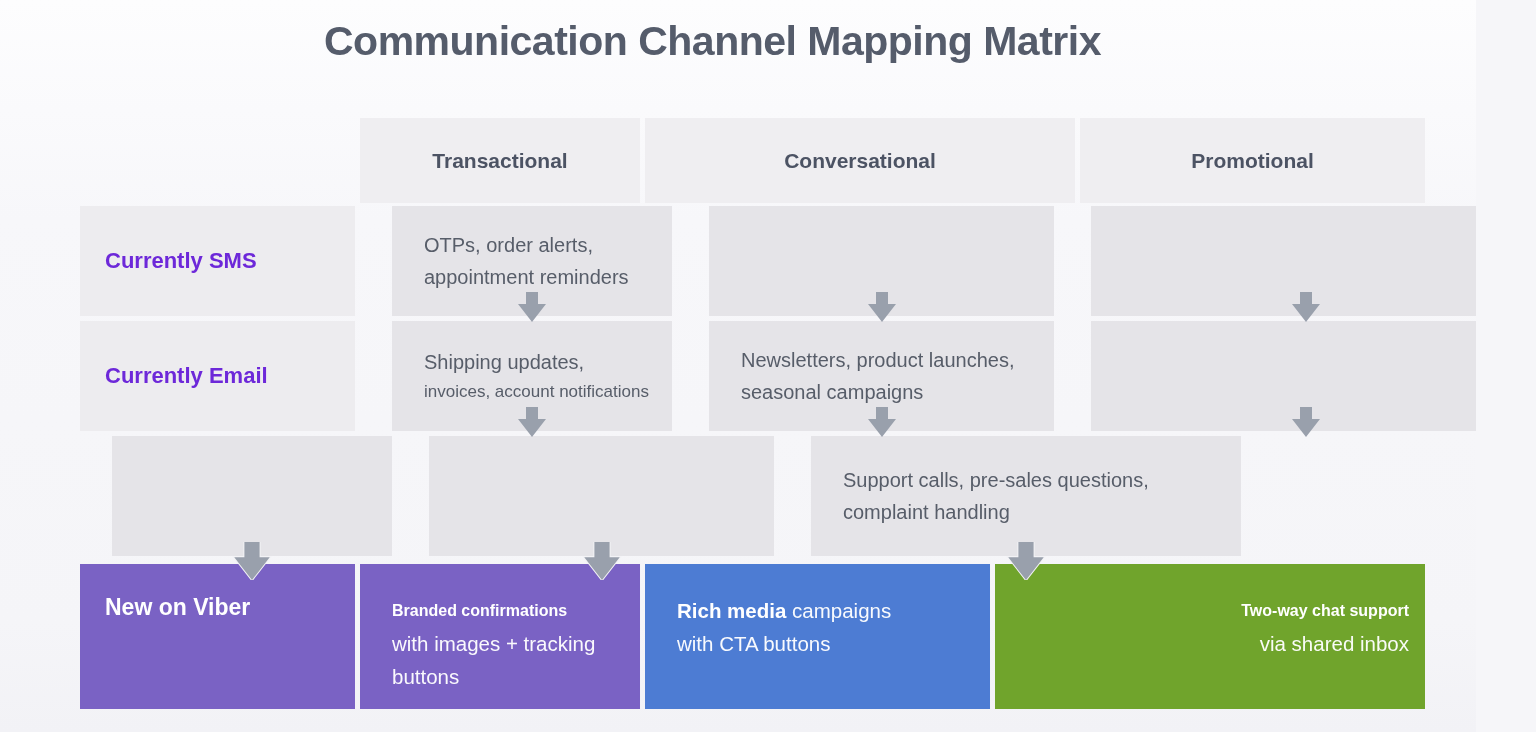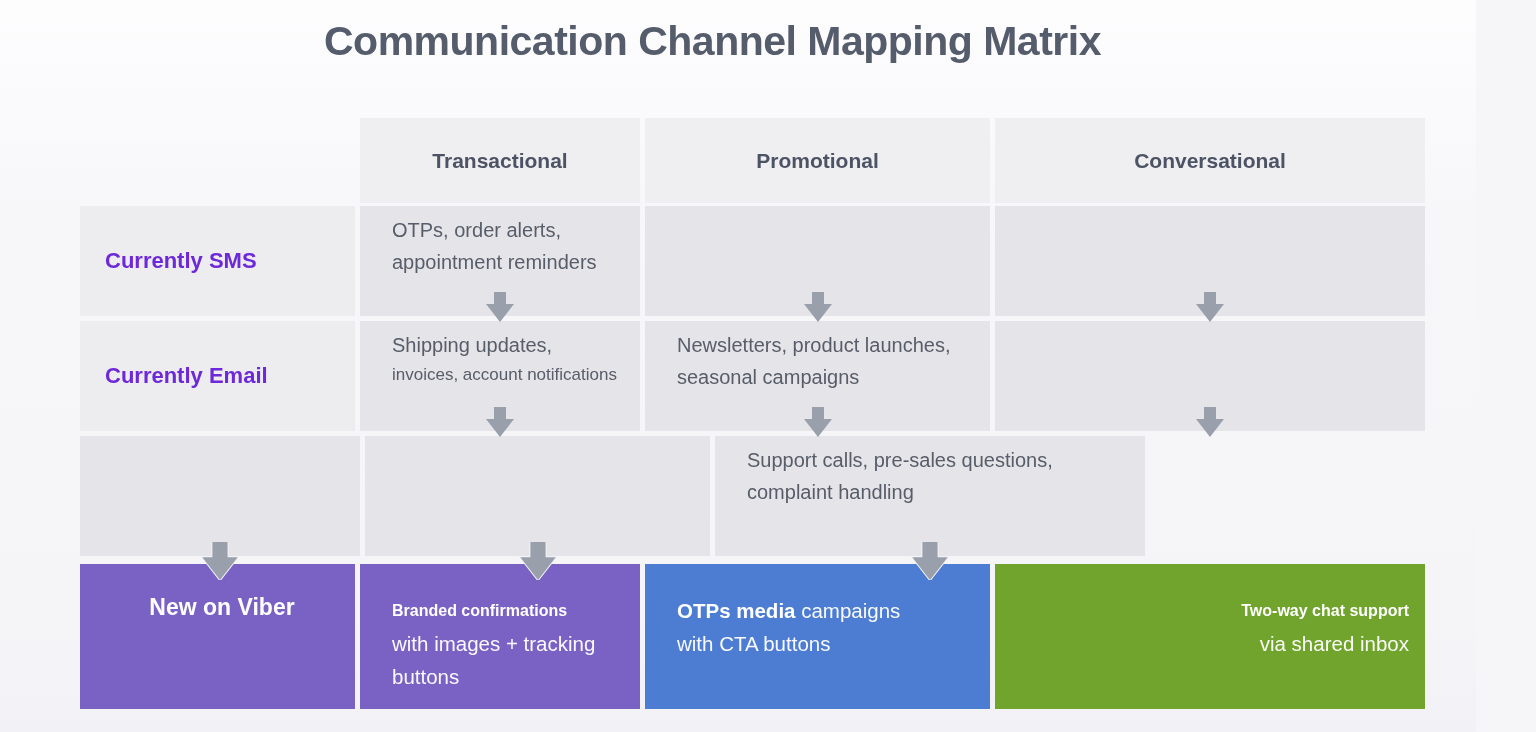--- a/index.html
+++ b/index.html
@@ -63,21 +63,23 @@
     font-size: 22px;
     font-weight: 700;
     color: #6d28d9;
   }
   .cell {
     background: #e5e4e8;
     position: relative;
     box-sizing: border-box;
     display: flex;
     flex-direction: column;
+    justify-content: center;
     padding: 8px 16px 8px 32px;
+    margin-left: 32px;
   }
   .cell-text {
     font-size: 20px;
     line-height: 32px;
     color: #575d69;
     white-space: pre-line;
   }
   .cell-text-small {
     font-size: 17px;
     line-height: 28px;
@@ -132,22 +134,22 @@
 
 <div class="stage">
 
   <h1 class="page-title">Communication Channel Mapping Matrix</h1>
 
   <div class="matrix">
 
     <div class="row header-row">
       <div class="w-label spacer"></div>
       <div class="hcell c1">Transactional</div>
+      <div class="hcell c3">Conversational</div>
       <div class="hcell c2">Promotional</div>
-      <div class="hcell c3">Conversational</div>
     </div>
 
     <div class="row body-row r1">
       <div class="label-cell w-label">Currently SMS</div>
       <div class="cell c1">
         <div class="cell-text">OTPs, order alerts,
 appointment reminders</div>
         <svg class="arrow" viewBox="0 0 34 30">
             <path d="M11 0 h12 v12 h8 L17 30 L3 12 h8 Z"></path>
           </svg>
@@ -205,28 +207,28 @@
       <div class="cell c3">
         <div class="cell-text">Support calls, pre-sales questions,
 complaint handling</div>
         <svg class="arrow" viewBox="0 0 34 30">
             <path d="M11 0 h12 v12 h8 L17 30 L3 12 h8 Z"></path>
           </svg>
       </div>
     </div>
 
     <div class="row viber-row">
-      <div class="vcell vlabel w-label" style="background: rgb(122, 98, 196); text-align: center;">New on Viber</div>
+      <div class="vcell vlabel w-label" style="background: rgb(122, 98, 196);">New on Viber</div>
       <div class="vcell c1" style="background: rgb(122, 98, 196);">
         <div class="vlead">Branded confirmations</div>
         <div class="vrest">with images + tracking
 buttons</div>
       </div>
       <div class="vcell c2" style="background: rgb(77, 124, 211);">
-        <div class="vtext"><b>OTPs media</b><span class="vrest"> campaigns
+        <div class="vtext"><b>Rich media</b><span class="vrest"> campaigns
 with CTA buttons</span></div>
       </div>
       <div class="vcell c3" style="background: rgb(112, 164, 44); text-align: right;">
         <div class="vlead">Two-way chat support</div>
         <div class="vrest">via shared inbox</div>
       </div>
     </div>
 
   </div>
 </div>

